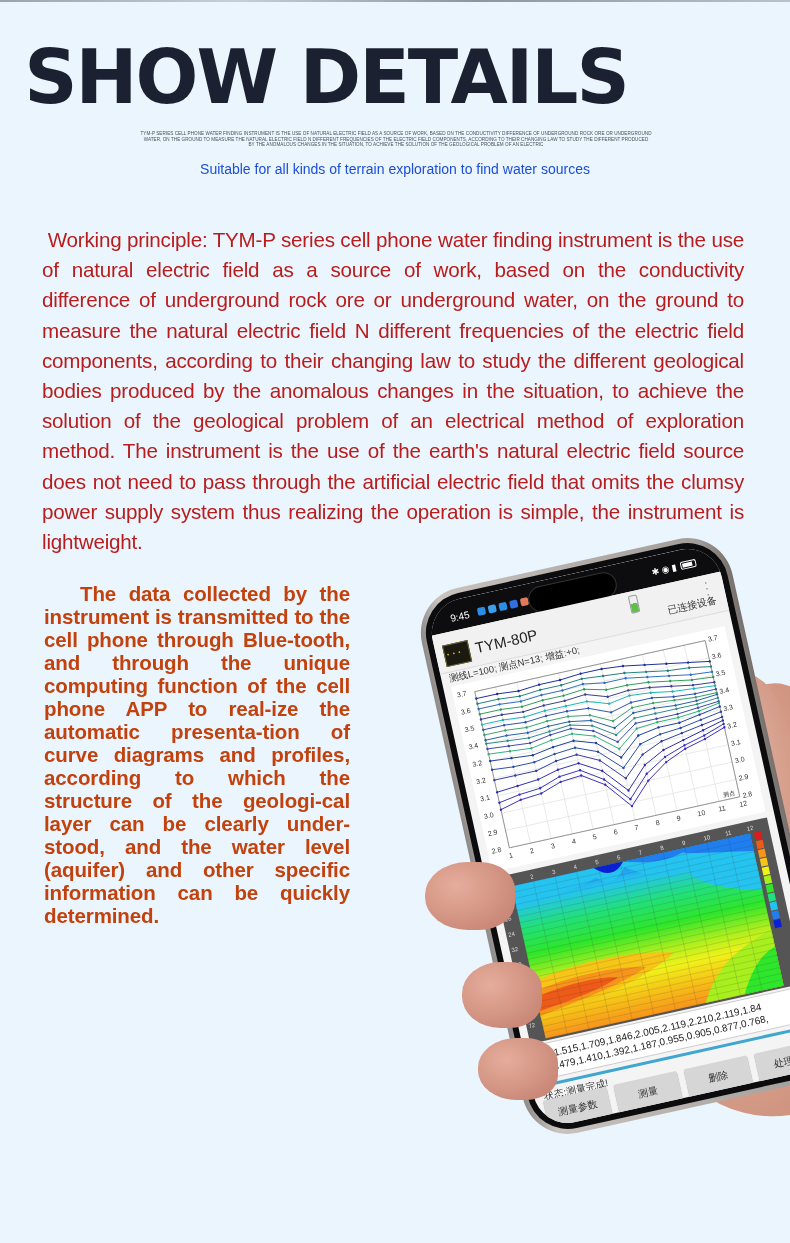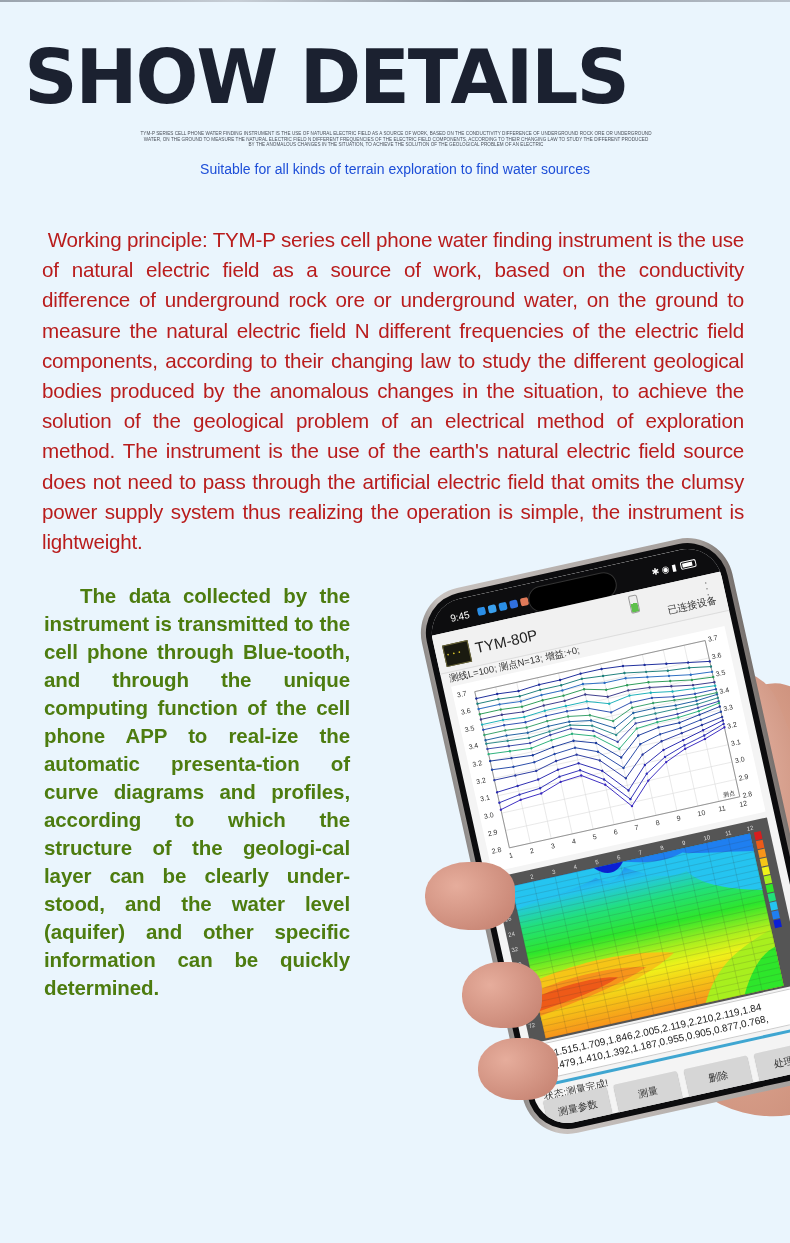--- a/index.html
+++ b/index.html
@@ -29,21 +29,21 @@
       position: absolute; left: 0; top: 161px; width: 790px; text-align: center;
       font-size: 14px; color: #1d4ed8;
     }
     .principle {
       position: absolute; left: 42px; top: 218px; width: 702px;
       font-size: 20.6px; line-height: 30.2px; color: #b91c1c;
       text-align: justify; letter-spacing: -0.2px; margin-top: 7px;
     }
     .yellow-text {
       position: absolute; left: 44px; top: 582px; width: 306px;
-      font-size: 20.5px; line-height: 28px; font-weight: bold; color: #4d7c0f;
+      font-size: 20.5px; line-height: 23px; font-weight: bold; color: #c2410c;
       text-align: justify; hyphens: manual; letter-spacing: -0.1px;
     }
     .yellow-text .indent { display: inline-block; width: 36px; }
 
     
     .hand-back {
       position: absolute; left: 640px; top: 690px; width: 200px; height: 430px;
       background: radial-gradient(ellipse at 40% 40%, #e8b6a3 0%, #d89f8a 55%, #c48571 100%);
       border-radius: 90px 40px 40px 120px; transform: rotate(-8deg);
     }

